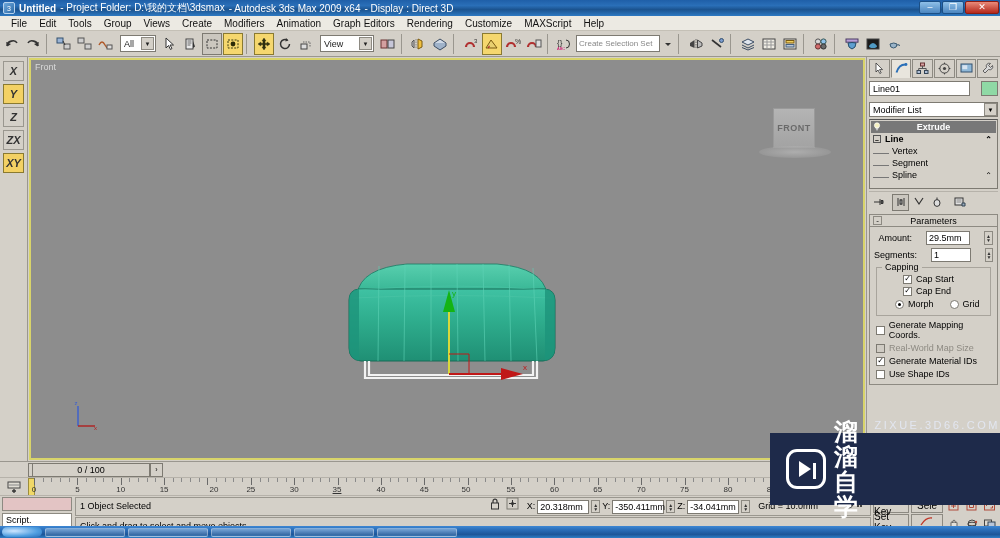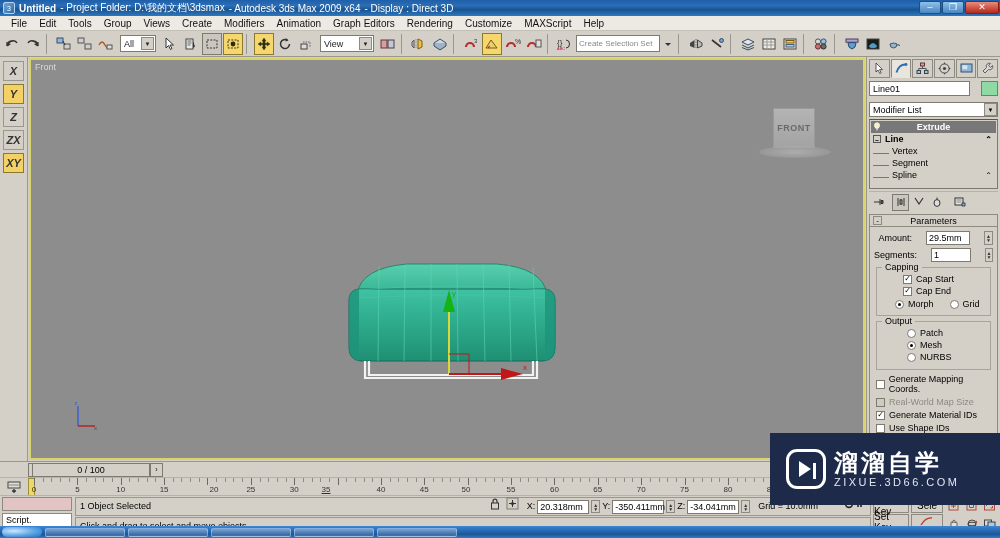--- a/index.html
+++ b/index.html
@@ -315,21 +315,21 @@
     content:""; width:0; height:0;
     border-left:12px solid #fff;
     border-top:8px solid transparent;
     border-bottom:8px solid transparent;
     margin-left:-3px;
   }
   .wm-logo::after {
     content:""; position:absolute; right:7px; top:11px;
     width:3px; height:16px; background:#fff;
   }
-  .wm-text { display:flex; flex-direction:column; }
+  .wm-text { display:flex; flex-direction:row; }
   .wm-cn { font-size:24px; color:#fff; letter-spacing:3px; font-weight:bold; line-height:1.05; }
   .wm-en { font-size:11px; color:#e2e6f0; letter-spacing:2.5px; }
 </style>
 </head>
 <body>
 
 <div class="titlebar">
   <div class="tb-icon">3</div>
   <span class="tb-seg tb-title">Untitled</span>
   <span class="tb-seg">- Project Folder: D:\我的文档\3dsmax</span>
@@ -794,37 +794,20 @@
             <span class="radio">
                 <span class="dot"></span>
               </span>
             <span>Morph</span>
             <span style="width:8px"></span>
             <span class="radio"></span>
             <span>Grid</span>
           </div>
         </div>
 
-        <div class="group">
-          <span class="gtitle">Output</span>
-          <div class="orow">
-            <span class="radio"></span>
-            <span>Patch</span>
-          </div>
-          <div class="orow">
-            <span class="radio">
-                <span class="dot"></span>
-              </span>
-            <span>Mesh</span>
-          </div>
-          <div class="orow">
-            <span class="radio"></span>
-            <span>NURBS</span>
-          </div>
-        </div>
 
         <div class="tailchk">
           <span class="chk"></span>
           <span>Generate Mapping Coords.</span>
         </div>
         <div class="tailchk dim">
           <span class="chk" style="background:#cfcbc3"></span>
           <span>Real-World Map Size</span>
         </div>
         <div class="tailchk">
@@ -954,21 +937,21 @@
       <div class="tickminor" style="left: 812.653px;"></div>
       <div class="tickminor" style="left: 821.326px;"></div>
       <div class="tickmajor" style="left: 830px;"></div>
       <div class="ruler-num" style="left: 6px;">0</div>
       <div class="ruler-num" style="left: 49.3684px;">5</div>
       <div class="ruler-num" style="left: 92.7368px;">10</div>
       <div class="ruler-num" style="left: 136.105px;">15</div>
       <div class="ruler-num" style="left: 186px;">20</div>
       <div class="ruler-num" style="left: 222.842px;">25</div>
       <div class="ruler-num" style="left: 266.211px;">30</div>
-      <div class="ruler-num" style="left: 298px; text-decoration: underline;">35</div>
+      <div class="ruler-num" style="left: 309px; text-decoration: underline;">35</div>
       <div class="ruler-num" style="left: 352.947px;">40</div>
       <div class="ruler-num" style="left: 396.316px;">45</div>
       <div class="ruler-num" style="left: 438px;">50</div>
       <div class="ruler-num" style="left: 483.053px;">55</div>
       <div class="ruler-num" style="left: 526.421px;">60</div>
       <div class="ruler-num" style="left: 569.789px;">65</div>
       <div class="ruler-num" style="left: 613.158px;">70</div>
       <div class="ruler-num" style="left: 656.526px;">75</div>
       <div class="ruler-num" style="left: 699.895px;">80</div>
       <div class="ruler-num" style="left: 743.263px;">85</div>

